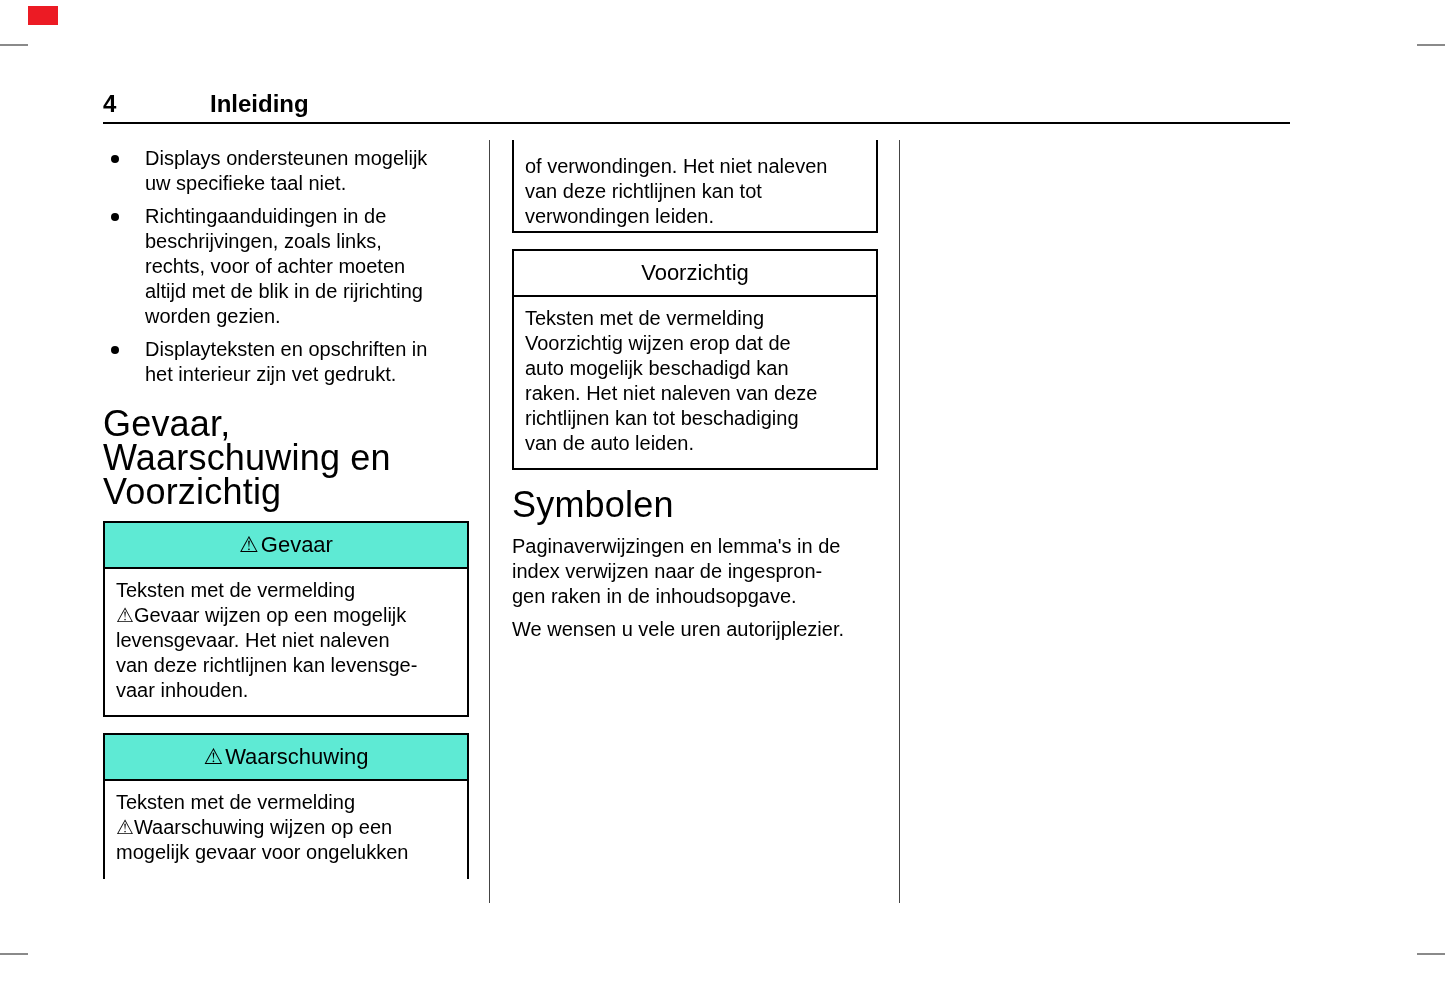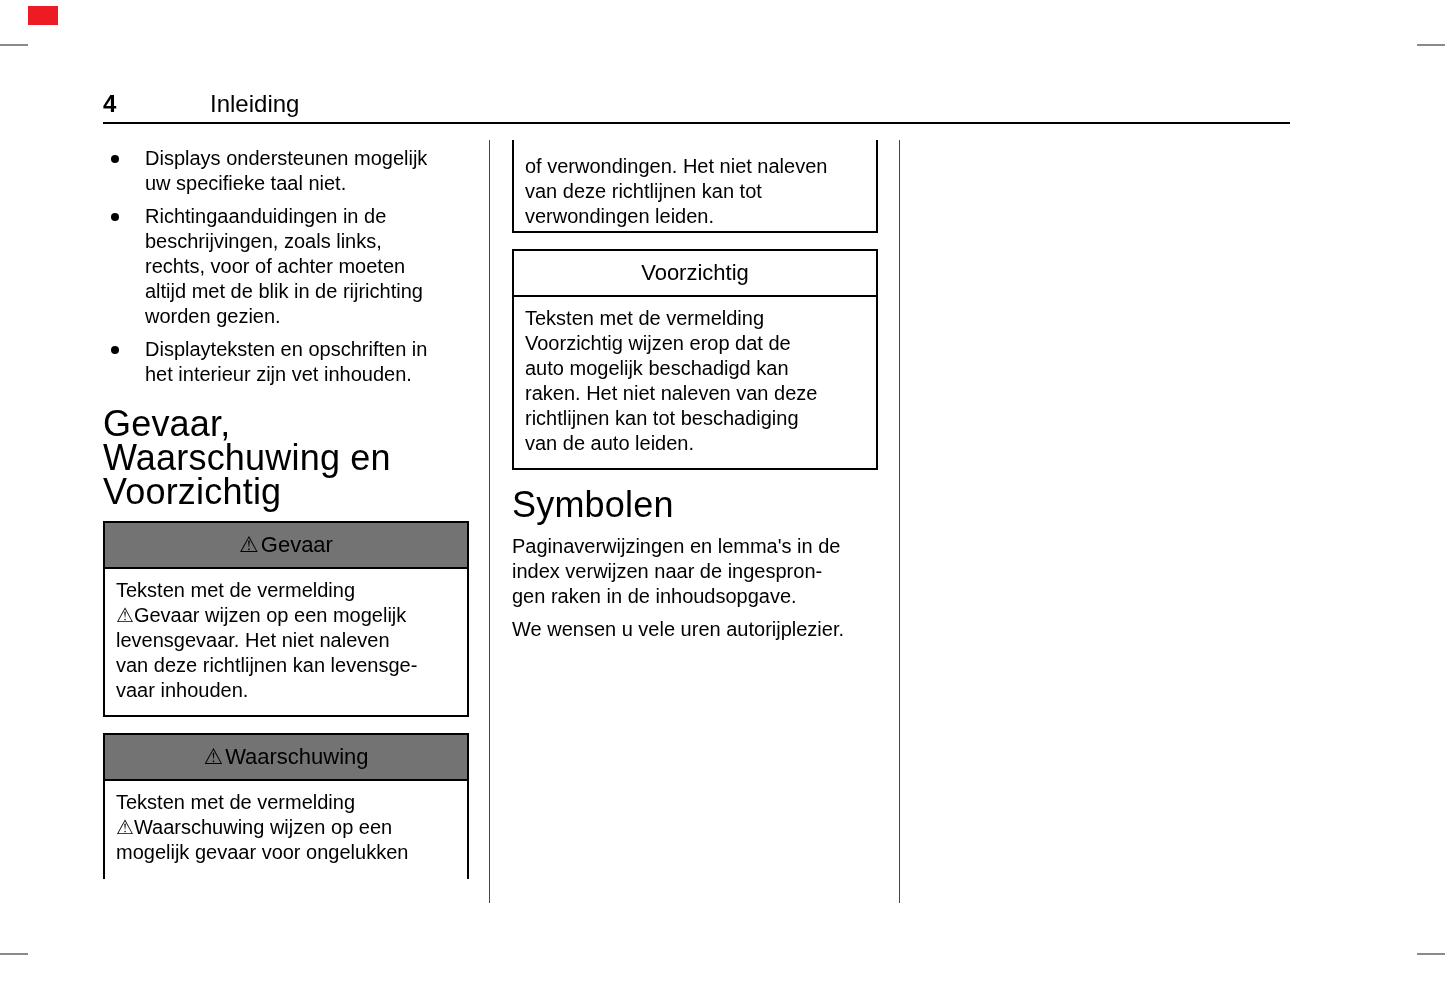--- a/index.html
+++ b/index.html
@@ -26,21 +26,21 @@
   .crop.bl { left: 0; top: 953px; }
   .crop.br { right: 0; top: 953px; }
 
   
   .page-number {
     position: absolute; left: 103px; top: 90px;
     font-size: 24px; font-weight: bold; line-height: 28px;
   }
   .page-title {
     position: absolute; left: 210px; top: 90px;
-    font-size: 24px; font-weight: normal; line-height: 28px;
+    font-size: 24px; font-weight: bold; line-height: 28px;
   }
   .header-rule {
     position: absolute; left: 103px; top: 122px;
     width: 1187px; height: 2px; background: #000000;
   }
 
   
   .col { position: absolute; top: 140px; width: 366px; }
   .col1 { left: 103px; }
   .col2 { left: 512px; }
@@ -69,21 +69,21 @@
   }
   .h1.symbols { margin-top: 18px; }
 
   
   .warnbox { border: 2px solid #000; margin-top: 16px; }
   .warnbox.first { margin-top: 0; }
   .warnbox-header {
     text-align: center; font-size: 22px; line-height: 26px;
     padding: 9px 4px; border-bottom: 2px solid #000;
   }
-  .warnbox-header.gray { background: #737373; }
+  .warnbox-header.gray { background: #5eead4; }
   .warnbox-header.white { background: #ffffff; }
   .warnbox-body { padding: 9px 11px 12px 11px; }
   .warn-icon { margin-right: 2px; }
 
   
   .warnbox.cut { border-bottom: none; }
   .warnbox.cut .warnbox-body { padding: 9px 11px 14px 11px; }
 
   
   .contbox {
@@ -123,21 +123,21 @@
         <span class="bullet-dot"></span>
         <span class="bullet-text pre">Richtingaanduidingen in de
 beschrijvingen, zoals links,
 rechts, voor of achter moeten
 altijd met de blik in de rijrichting
 worden gezien.</span>
       </div>
       <div class="bullet-row">
         <span class="bullet-dot"></span>
         <span class="bullet-text pre">Displayteksten en opschriften in
-het interieur zijn vet inhouden.</span>
+het interieur zijn vet gedrukt.</span>
       </div>
     </div>
 
     <div class="h1 pre">Gevaar, Waarschuwing en
 Voorzichtig</div>
 
     <div class="warnbox first">
       <div class="warnbox-header gray">
         <span class="warn-icon">⚠</span><span>Gevaar</span>
       </div>

